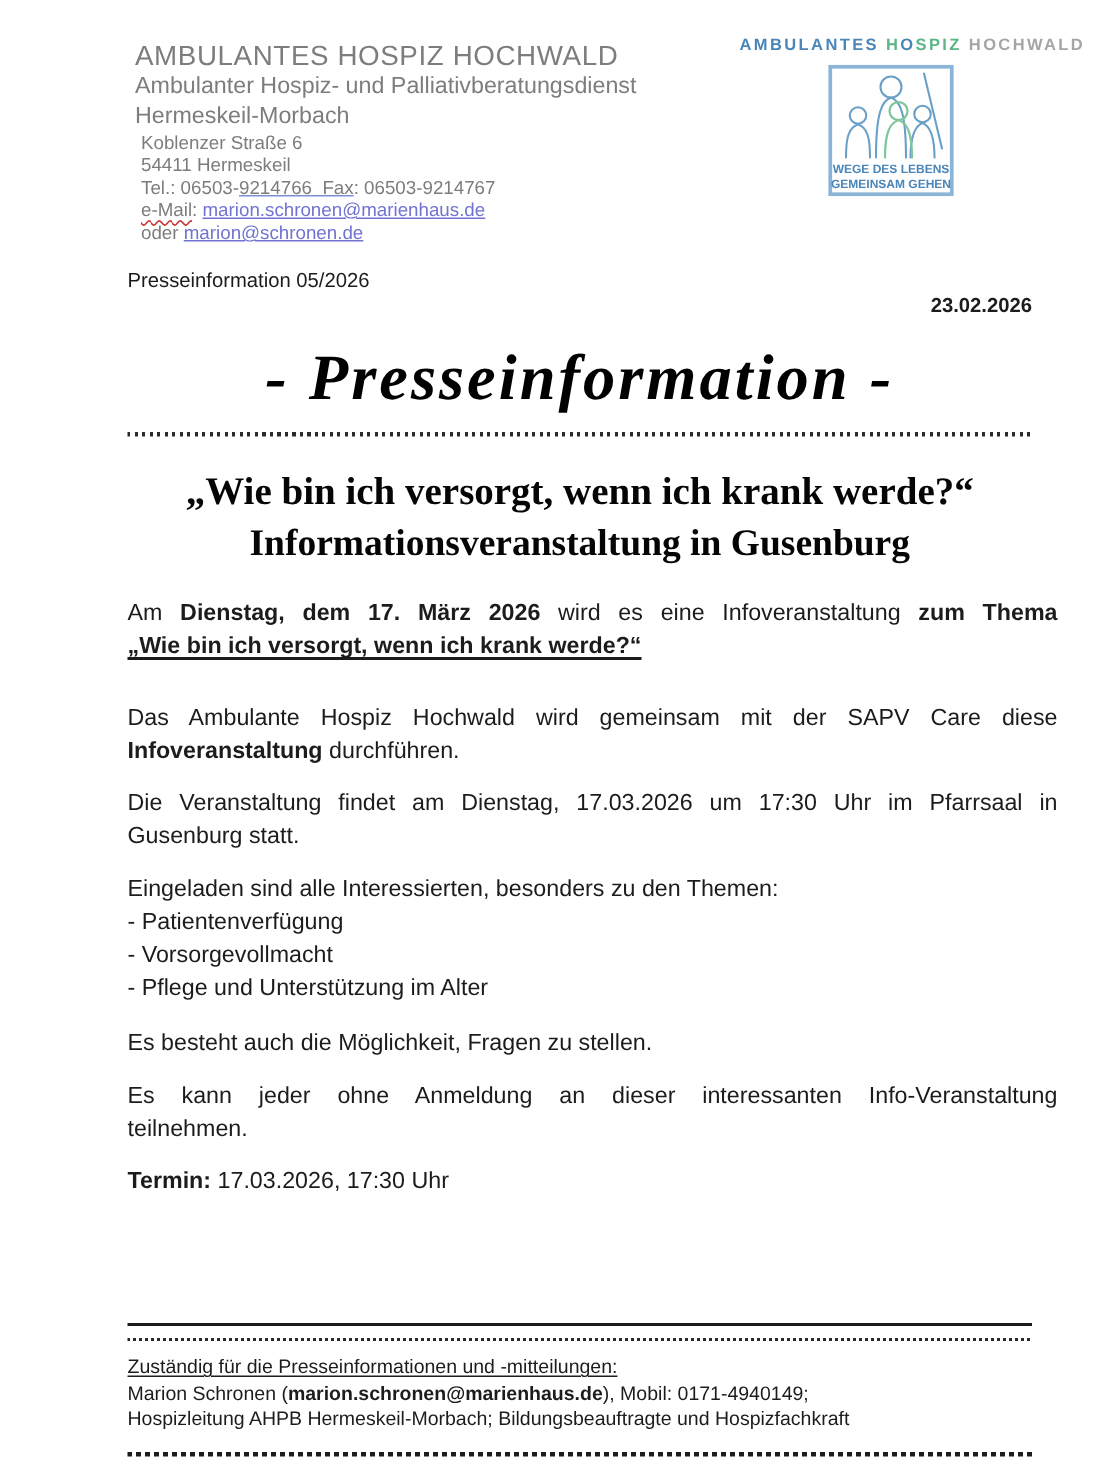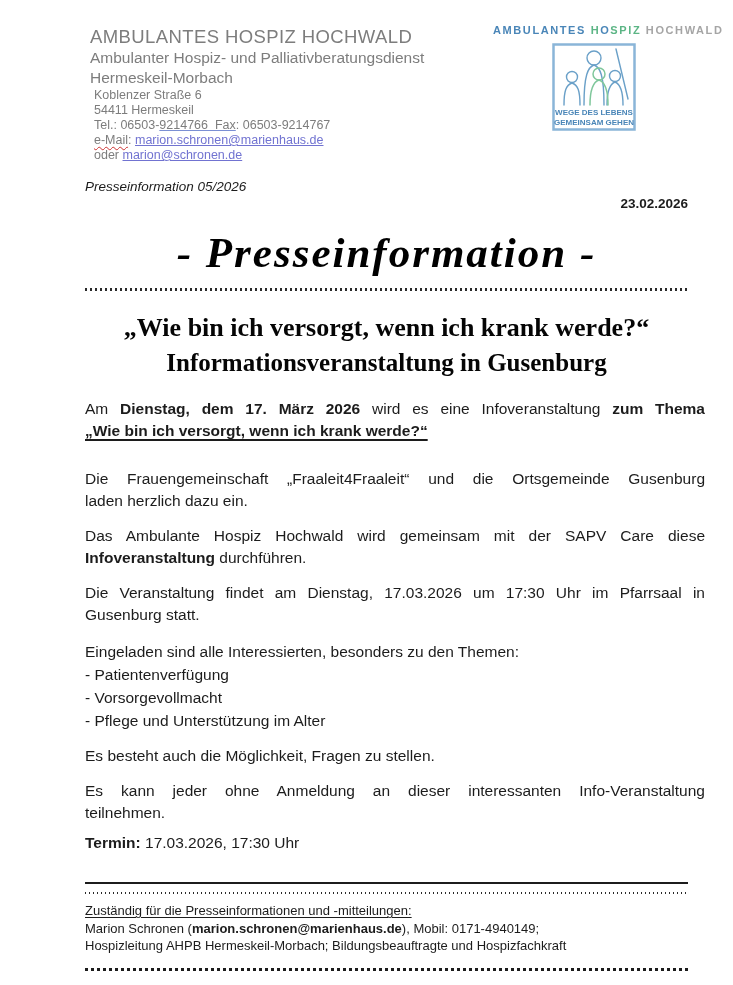--- a/index.html
+++ b/index.html
@@ -23,21 +23,21 @@
   
   .logo{position:absolute;top:24px;right:38px;width:202px;text-align:center;}
   .wordmark{font-size:11px;font-weight:bold;letter-spacing:1.6px;white-space:nowrap;}
   .wm-blue{color:#4a86b8;}
   .wm-green{color:#5cb585;}
   .wm-o{color:#4a86b8;}
   .wm-gray{color:#a5a5a5;}
   .logo-box{margin-top:7px;}
   
   .meta{padding:0 45px 0 85px;margin-top:15px;}
-  .doc-ref{font-size:13.5px;font-style:italic;line-height:17px;display:block;}
+  .doc-ref{font-size:13.5px;line-height:17px;display:block;}
   .doc-date{font-size:13.5px;font-weight:bold;line-height:17px;display:block;text-align:right;}
   
   .main-title{
     margin:14px 45px 0 85px;
     font-family:"Liberation Serif",serif;
     font-weight:bold;font-style:italic;
     font-size:43px;line-height:54px;
     letter-spacing:2px;
     text-align:center;color:#000000;white-space:nowrap;
   }
@@ -122,24 +122,20 @@
     <span class="h-line1">„Wie bin ich versorgt, wenn ich krank werde?“</span>
     <span class="h-line2">Informationsveranstaltung in Gusenburg</span>
   </h2>
 
   <section class="body-text">
       <div class="para">
         <div class="ln jl"><span>Am </span><span class="b">Dienstag, dem 17. März 2026</span><span> wird es eine Infoveranstaltung </span><span class="b">zum Thema</span></div>
         <div class="ln"><span class="b u">„Wie bin ich versorgt, wenn ich krank werde?“</span></div>
       </div>
       <div class="para">
-        <div class="ln jl"><span>Die Frauengemeinschaft „Fraaleit4Fraaleit“ und die Ortsgemeinde Gusenburg</span></div>
-        <div class="ln"><span>laden herzlich dazu ein.</span></div>
-      </div>
-      <div class="para">
         <div class="ln jl"><span>Das Ambulante Hospiz Hochwald wird gemeinsam mit der SAPV Care diese</span></div>
         <div class="ln"><span class="b">Infoveranstaltung</span><span> durchführen.</span></div>
       </div>
       <div class="para">
         <div class="ln jl"><span>Die Veranstaltung findet am Dienstag, 17.03.2026 um 17:30 Uhr im Pfarrsaal in</span></div>
         <div class="ln"><span>Gusenburg statt.</span></div>
       </div>
       <div class="para">
         <div class="ln"><span>Eingeladen sind alle Interessierten, besonders zu den Themen:</span></div>
         <div class="ln"><span>- Patientenverfügung</span></div>

